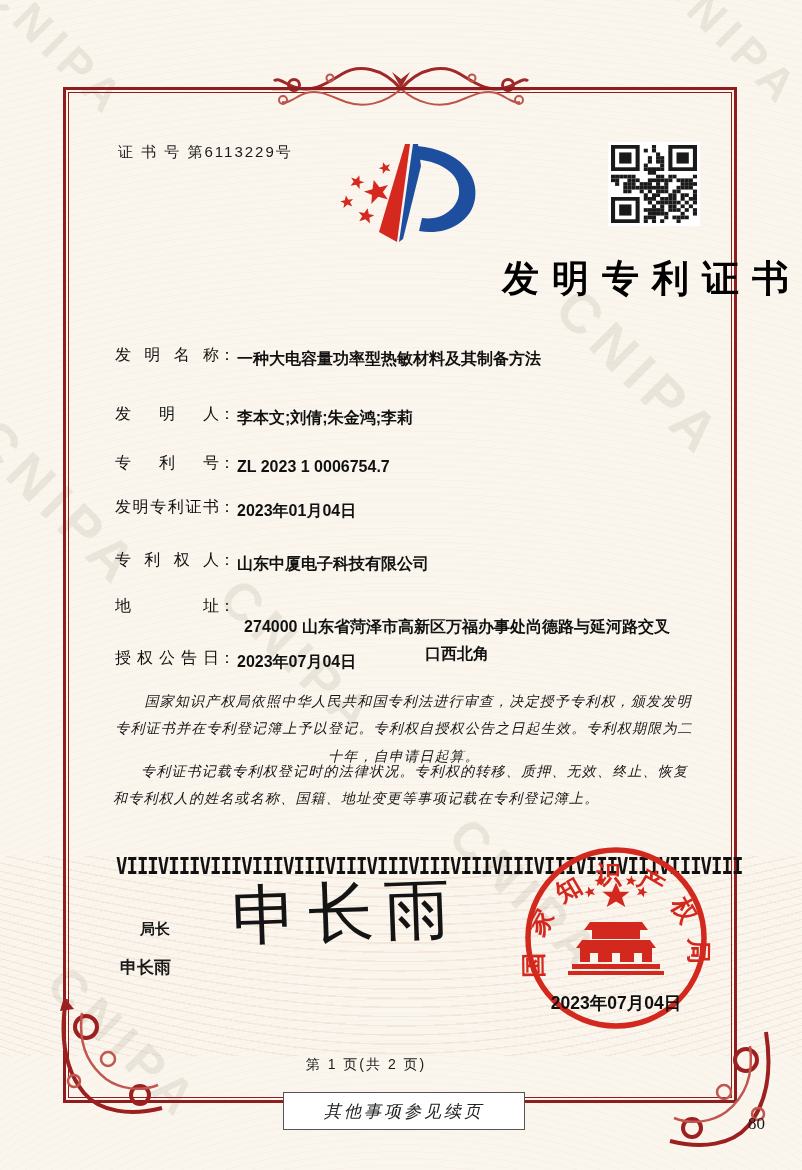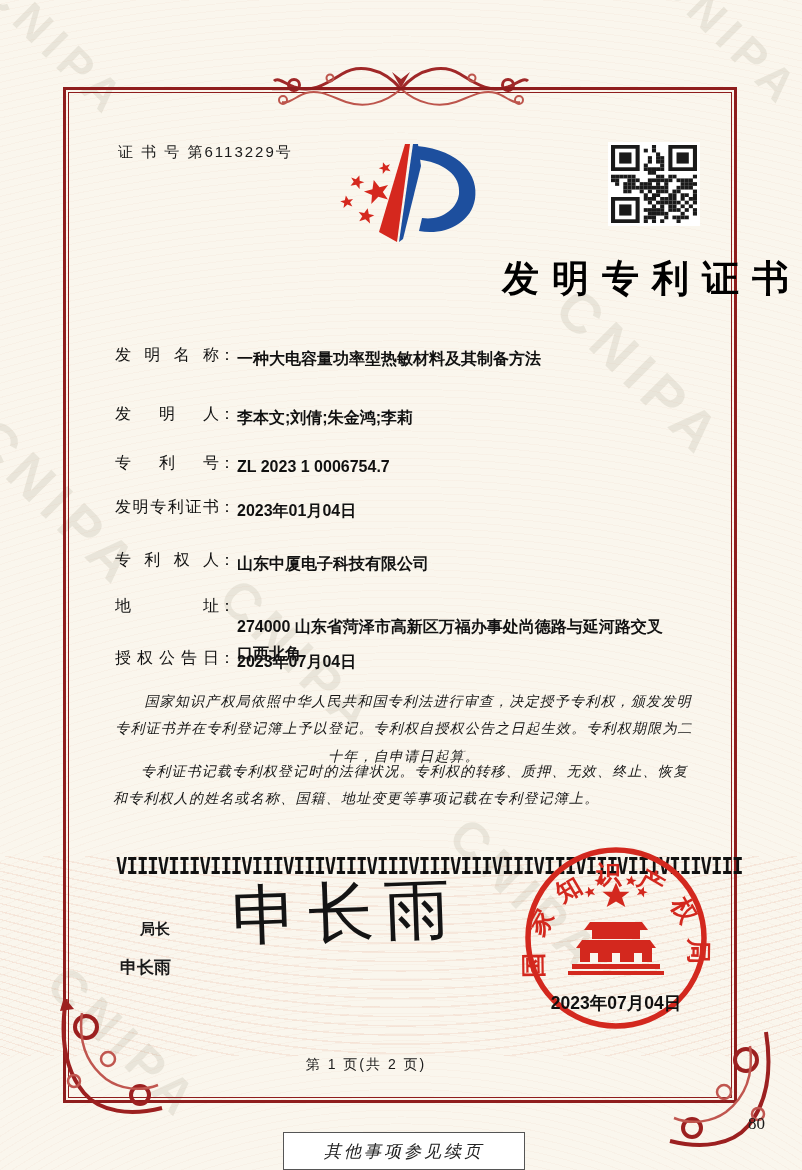--- a/index.html
+++ b/index.html
@@ -22,39 +22,39 @@
   .cert-no{left:118px;top:143px;font-size:15px;letter-spacing:2px;font-weight:500;}
   .logo{left:333px;top:136px;width:152px;height:116px;}
   .qr{left:608px;top:142px;width:86px;height:78px;background:#fff;padding:3px;}
   .title{left:16px;right:0;top:254px;text-align:right;font-family:"Liberation Serif","DejaVu Serif",serif;
          font-size:37px;font-weight:bold;letter-spacing:13px;color:#000;}
   
   .frow{position:absolute;left:115px;font-size:16px;font-weight:600;color:#111;}
   .flabel{display:inline-block;width:104px;text-align:justify;text-align-last:justify;
           vertical-align:top;font-weight:500;}
   .fcolon{display:inline-block;width:18px;vertical-align:top;font-weight:500;}
-  .fvalue{display:inline-block;vertical-align:top;max-width:440px;line-height:1.7;}
+  .fvalue{display:inline-block;vertical-align:top;max-width:440px;line-height:1.7;text-align:center;}
   .pair2{position:absolute;left:385px;top:0;white-space:nowrap;}
   .pair2 .flabel{width:104px;}
   
   .para{position:absolute;left:113px;width:582px;font-family:"Liberation Serif","DejaVu Serif",serif;
         font-style:italic;font-size:14px;line-height:1.95;letter-spacing:1.2px;color:#161616;text-indent:2em;}
   
   .barcode{left:116px;top:852px;font-family:"DejaVu Sans Mono","Liberation Mono",monospace;
            font-size:19px;font-weight:600;letter-spacing:-1px;transform:scaleY(1.2);transform-origin:left top;color:#111;}
   
   .sig-title{left:120px;top:920px;font-size:15px;font-weight:700;margin-left:20px;}
   .sig-name{left:120px;top:956px;font-size:17px;font-weight:600;}
   .sig-script{left:232px;top:868px;font-family:"Liberation Serif","DejaVu Serif",serif;
               font-size:66px;color:#141414;letter-spacing:10px;transform:rotate(-2deg);white-space:nowrap;}
   
   .seal{left:518px;top:846px;width:196px;height:186px;}
   
   .page-footer{left:0;right:70px;top:1056px;text-align:center;font-size:14px;letter-spacing:2px;font-weight:500;}
-  .cont-box{left:283px;top:1132px;width:240px;height:36px;background:#fff;border:1px solid #555;
+  .cont-box{left:283px;top:1092px;width:240px;height:36px;background:#fff;border:1px solid #555;
             display:flex;align-items:center;justify-content:center;z-index:5;}
   .cont-box span{font-family:"Liberation Serif","DejaVu Serif",serif;font-style:italic;
                  font-size:17px;letter-spacing:3px;color:#222;}
   .page-num{left:748px;top:1114px;font-family:"Liberation Serif","DejaVu Serif",serif;font-size:17px;}
   .orn{position:absolute;pointer-events:none;}
 </style>
 </head>
 <body>
 
 <div class="waves w1"></div>

